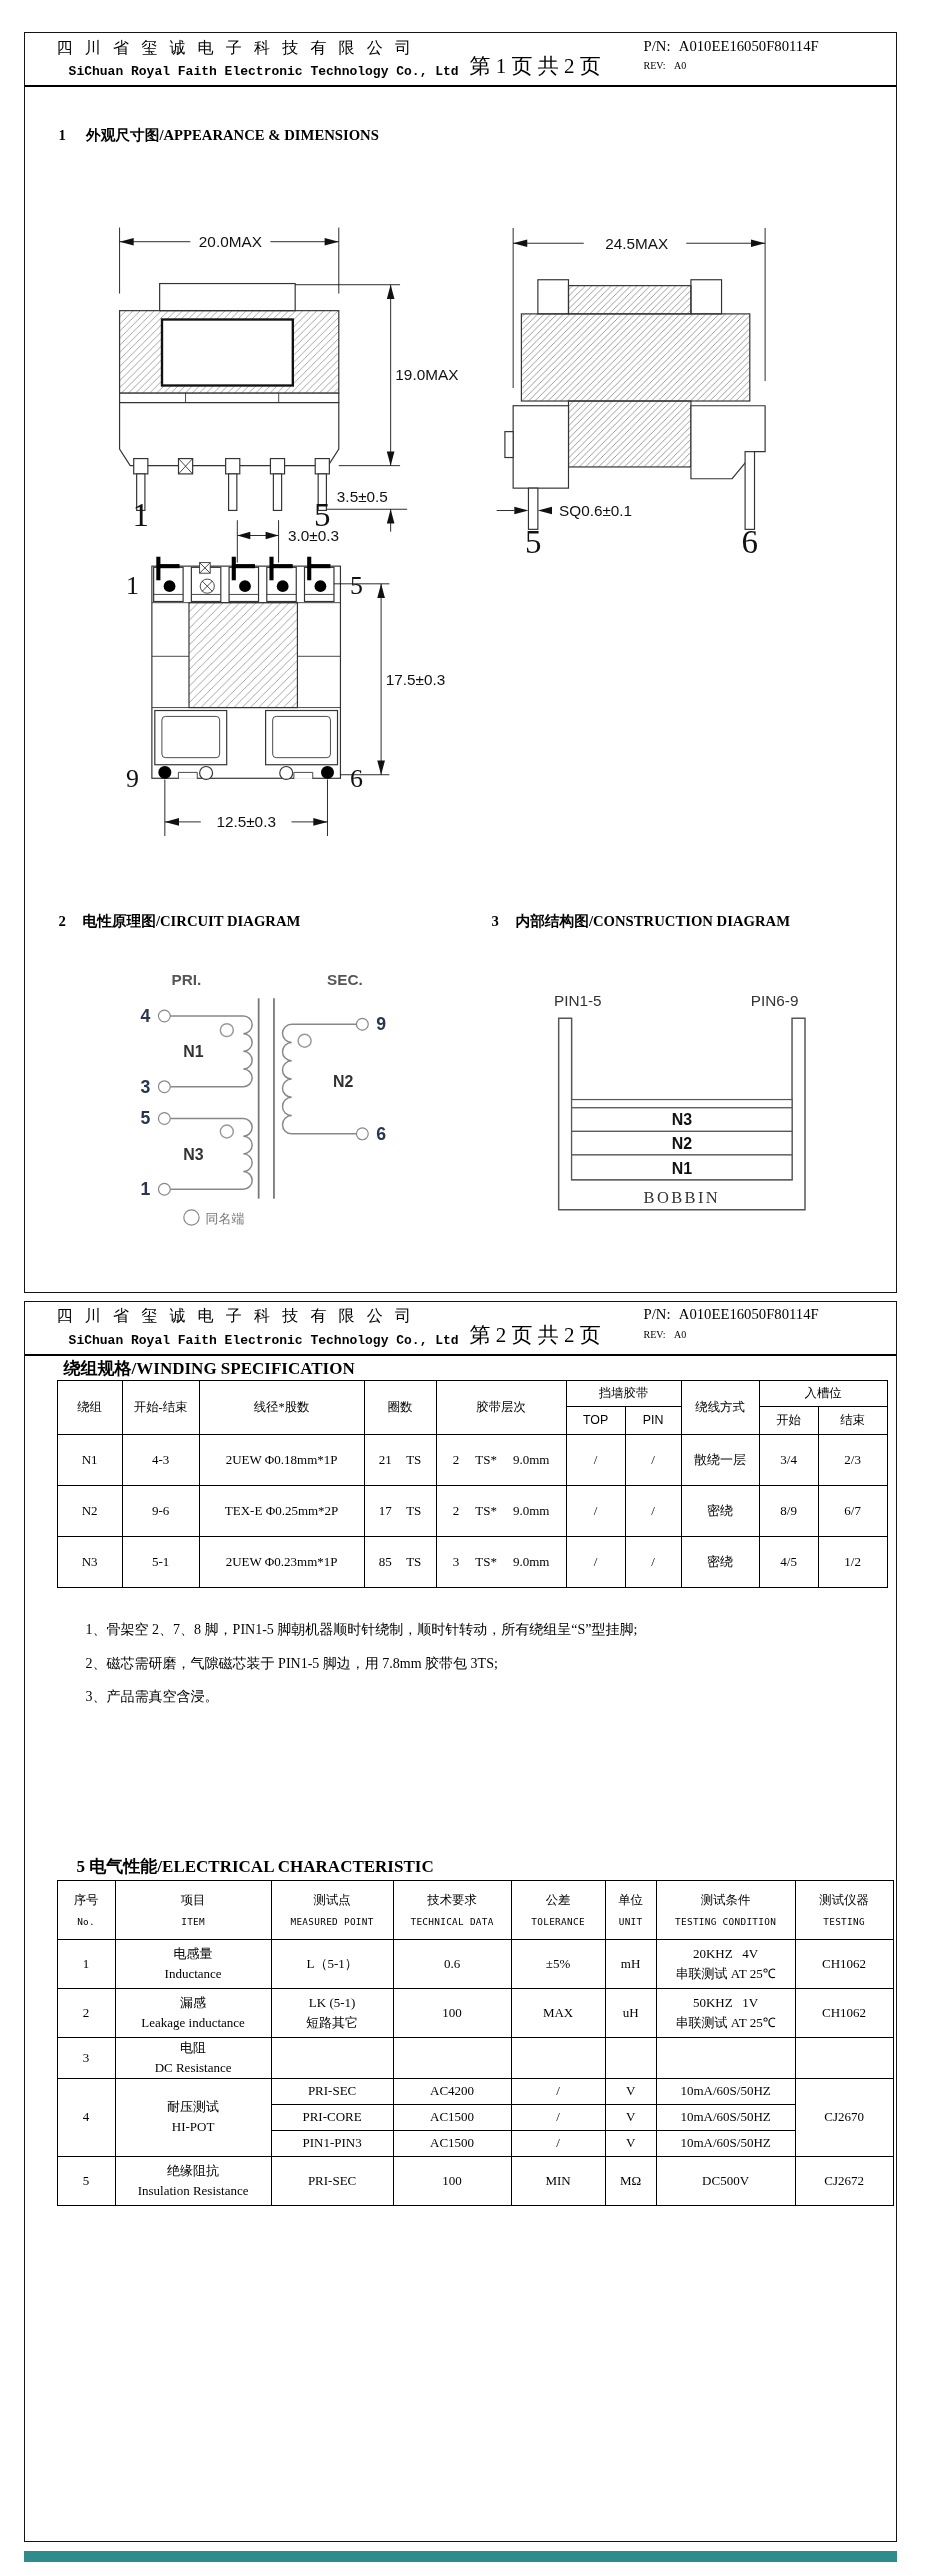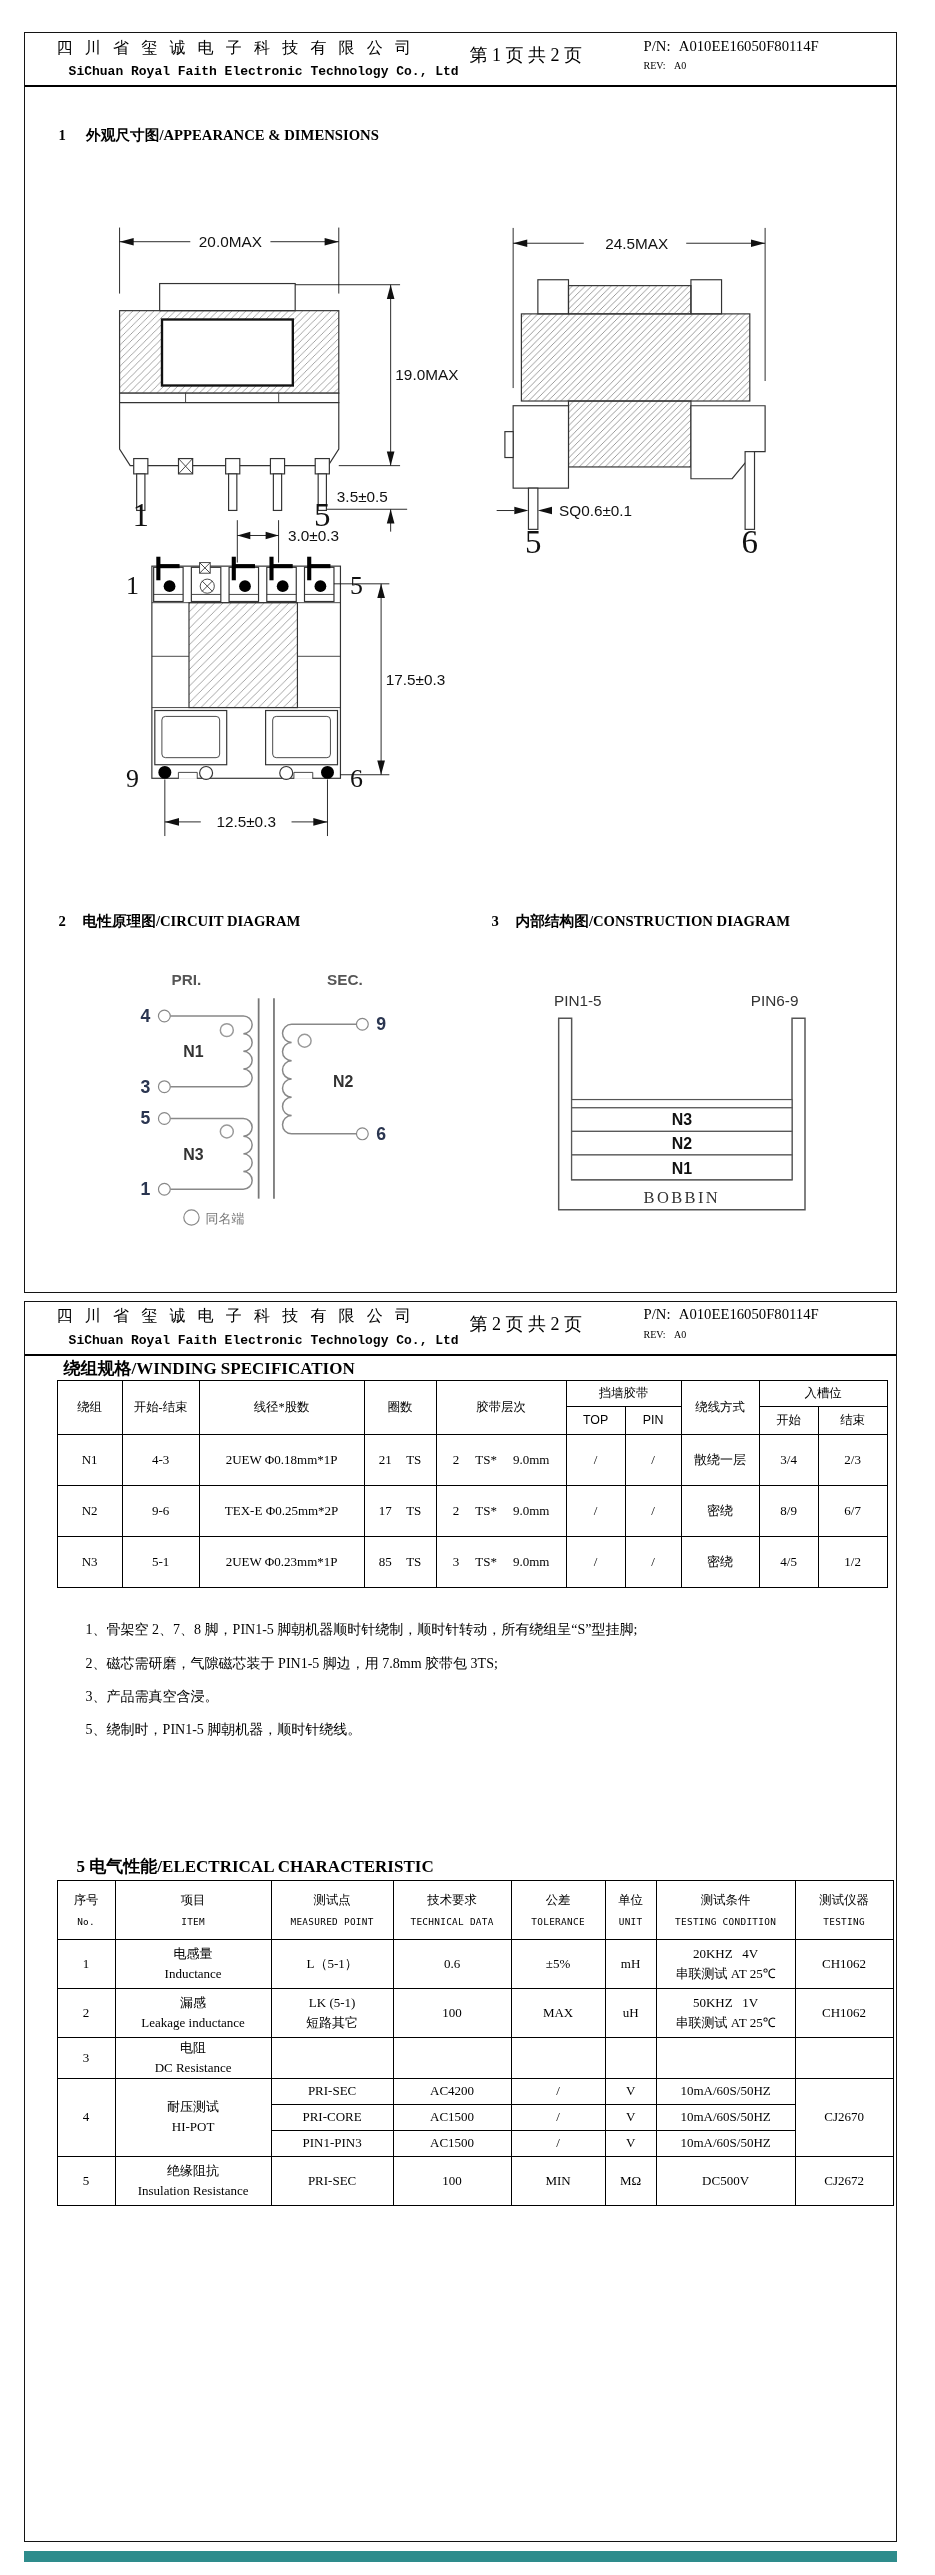--- a/index.html
+++ b/index.html
@@ -8,21 +8,21 @@
   .page { position:relative; margin-left:23.6px; width:873px; background:#fff;
           border:1.2px solid #141414; box-sizing:border-box; }
   #page1 { margin-top:32px; height:1261px; }
   #page2 { margin-top:7.7px; height:1241px; }
 
   
   .hdr { position:absolute; top:0; left:0; right:0; height:52px; border-bottom:2.4px solid #000; }
   .company-cn { position:absolute; left:32px; top:4.7px; font-size:16px; font-weight:normal; letter-spacing:4.1px; white-space:nowrap; }
   .company-en { position:absolute; left:44px; top:31px; font-size:13px; font-weight:bold;
                 font-family:Liberation Mono, monospace; white-space:nowrap; }
-  .page-info { position:absolute; left:445px; top:10px; font-size:18px; white-space:nowrap; }
+  .page-info { position:absolute; left:445px; top:19px; font-size:21px; white-space:nowrap; }
   .pn-line { position:absolute; left:619px; top:4.7px; font-size:14.7px; white-space:nowrap; }
   .rev-line { position:absolute; left:619px; top:27px; font-size:10px; white-space:nowrap; }
   .pn-line .lbl, .rev-line .lbl { margin-right:8.3px; }
 
   .sec-title { position:absolute; font-size:14.7px; font-weight:bold; white-space:nowrap; }
   .sec-num { margin-right:20px; }
 
   .draw { position:absolute; }
 
   
@@ -435,21 +435,20 @@
       <td class="val">4/5</td>
       <td class="val">1/2</td>
     </tr>
   </tbody>
     </table>
 
   <div class="notes">
     <div class="note-item" style="margin-top:17.7px">1、骨架空 2、7、8 脚，PIN1-5 脚朝机器顺时针绕制，顺时针转动，所有绕组呈“S”型挂脚;</div>
     <div class="note-item">2、磁芯需研磨，气隙磁芯装于 PIN1-5 脚边，用 7.8mm 胶带包 3TS;</div>
     <div class="note-item">3、产品需真空含浸。</div>
-    <div class="note-item">5、绕制时，PIN1-5 脚朝机器，顺时针绕线。</div>
   </div>
 
   <div class="big-title" style="left:52px;top:553px">
     <span>5</span>
     <span>电气性能/ELECTRICAL CHARACTERISTIC</span>
   </div>
 
   <table class="spec et" style="left:32px;top:578px">
     <colgroup>
       <col style="width:58px">

